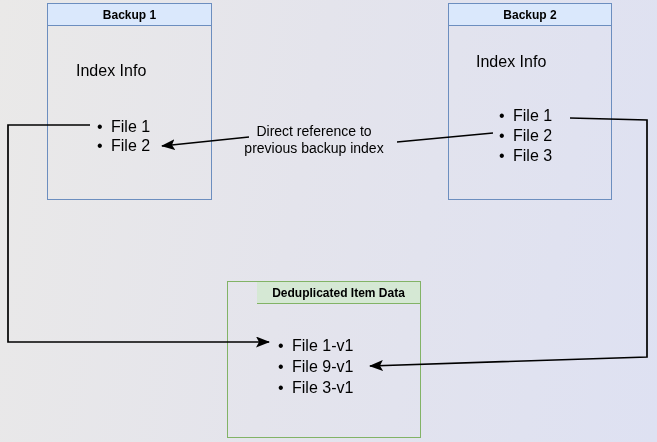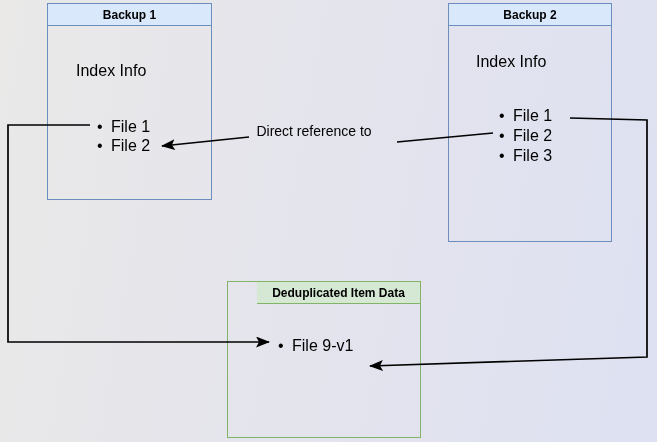--- a/index.html
+++ b/index.html
@@ -22,21 +22,21 @@
 
   .section-label { position:absolute; font-size:16px; white-space:nowrap; }
 
   ul.file-list { position:absolute; margin:0; padding:0; list-style:none; font-size:16px; white-space:nowrap; }
   ul.file-list li::before { content:"\2022"; display:inline-block; width:14px; }
   #b1-list   { left:97px;  top:117px; line-height:19px; }
   #b2-list   { left:499px; top:106px; line-height:20px; }
   #dd-list   { left:278px; top:335px; line-height:21px; }
 
   #backup1-box { left:47px;  top:3px;   width:165px; height:197px; }
-  #backup2-box { left:448px; top:3px;   width:164px; height:239px; }
+  #backup2-box { left:448px; top:3px;   width:164px; height:197px; }
   #dedup-box   { left:227px; top:281px; width:194px; height:157px;padding-left:29px; }
 
   #b1-index-info { left:76px;  top:62px; }
   #b2-index-info { left:476px; top:53px; }
 
   #edge-label {
     position:absolute; left:224px; top:123px; width:180px;
     text-align:center; font-size:14px; line-height:16.5px; white-space:nowrap;
   }
 
@@ -62,25 +62,28 @@
 <ul class="file-list" id="b2-list">
   <li>File 1</li>
   <li>File 2</li>
   <li>File 3</li>
 </ul>
 
 <div class="box green" id="dedup-box">
   <div class="box-header">Deduplicated Item Data</div>
 </div>
 <ul class="file-list" id="dd-list">
+  <li>File 1-v1</li>
   <li>File 9-v1</li>
+  <li>File 3-v1</li>
 </ul>
 
 <div id="edge-label">
   <div>Direct reference to</div>
+  <div>previous backup index</div>
 </div>
 
 <svg class="connector-layer" width="657" height="442" viewBox="0 0 657 442">
   <defs>
     <marker id="arrow" viewBox="0 0 14 11" markerWidth="14" markerHeight="11" refX="13" refY="5.5" orient="auto" markerUnits="userSpaceOnUse">
       <path d="M0,0 L14,5.5 L0,11 L3,5.5 Z" fill="#000"></path>
     </marker>
   </defs>
   <path class="edge" d="M 90 125 L 8 125 L 8 342 L 269 342" marker-end="url(#arrow)"></path>
   <path class="edge" d="M 570 118 L 647 120 L 647 357 L 370 366" marker-end="url(#arrow)"></path>

